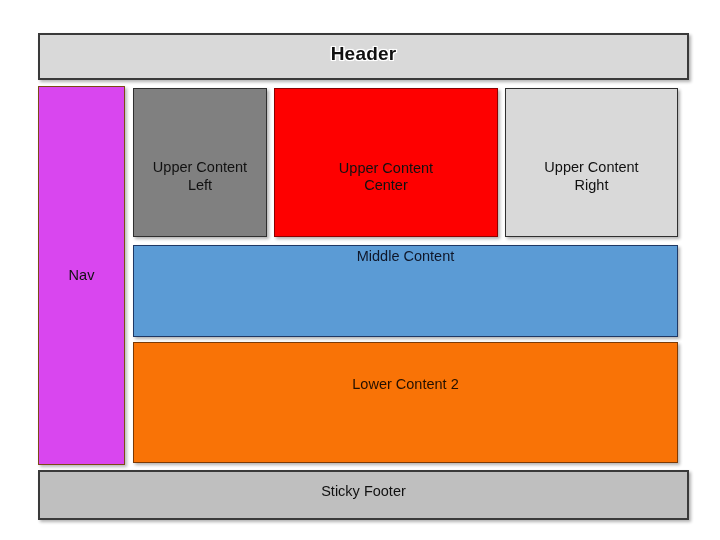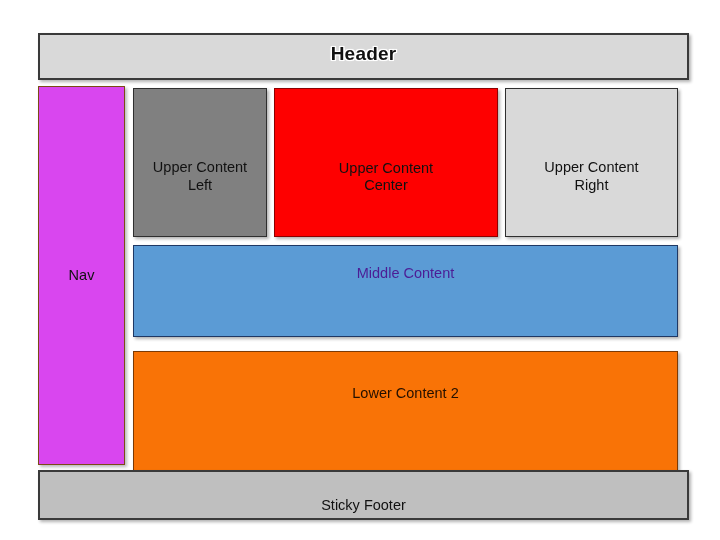--- a/index.html
+++ b/index.html
@@ -99,51 +99,51 @@
 
   
   #middle {
     left: 133px;
     top: 245px;
     width: 545px;
     height: 92px;
     background: #5b9bd5;
     border: 1.5px solid #1f3864;
     align-items: flex-start;
-    padding-top: 19px;
+    padding-top: 2px;
     font-size: 14.5px;
-    color: #4c1d95;
+    color: #0f172a;
     box-shadow: 2px 2px 3px rgba(0,0,0,0.30);
   }
 
   
   #lower2 {
     left: 133px;
-    top: 351px;
+    top: 342px;
     width: 545px;
     height: 121px;
     background: #f97306;
     border: 1.5px solid #7b3a05;
     align-items: flex-start;
     padding-top: 33px;
     font-size: 14.5px;
     color: #241000;
     box-shadow: 2px 2px 3px rgba(0,0,0,0.30);
   }
 
   
   #footer {
     left: 38px;
     top: 470px;
     width: 651px;
     height: 50px;
     background: #bfbfbf;
     border: 2px solid #3a3a3a;
     align-items: flex-start;
-    padding-top: 25px;
+    padding-top: 11px;
     font-size: 14.5px;
     box-shadow: 2px 2px 3px rgba(0,0,0,0.30);
   }
 
   .label {
     display: block;
     width: 100%;
     white-space: pre-line;
   }
 </style>

